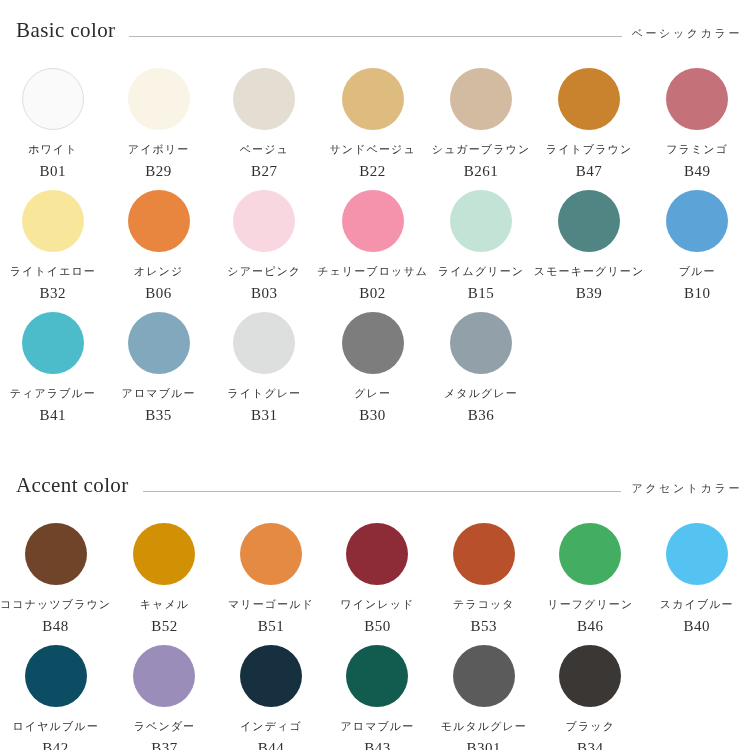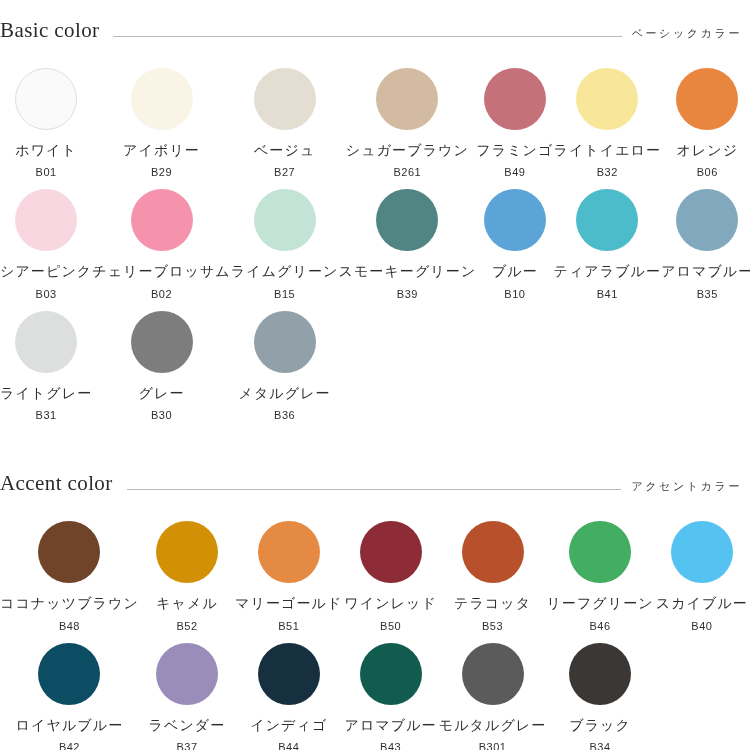--- a/index.html
+++ b/index.html
@@ -15,21 +15,21 @@
     width: 750px;
     height: 750px;
     background: #ffffff;
   }
 
   
   .section-header {
     display: flex;
     align-items: baseline;
     width: 750px;
-    padding: 0 8px 0 0;
+    padding: 0 8px 0 16px;
   }
   .section-title-en {
     font-family: "Liberation Serif", "DejaVu Serif", serif;
     font-size: 21px;
     color: #2b2b2b;
     letter-spacing: 0.4px;
     white-space: nowrap;
     line-height: 1;
   }
   .header-rule {
@@ -67,31 +67,31 @@
     flex: 0 0 auto;
   }
   .swatch-disc.outlined {
     border: 1px solid #dedede;
     width: 62px;
     height: 62px;
   }
   .swatch-name {
     margin-top: 13px;
     font-family: "Liberation Sans", "DejaVu Sans", sans-serif;
-    font-size: 14px;
+    font-size: 11px;
     letter-spacing: 1.1px;
     color: #2f2f2f;
     text-align: right;
     white-space: nowrap;
     line-height: 1.1;
   }
   .swatch-code {
     margin-top: 9px;
-    font-family: Liberation Sans, sans-serif;
-    font-size: 11px;
+    font-family: Liberation Serif, serif;
+    font-size: 15px;
     letter-spacing: 0.5px;
     color: #2f2f2f;
     text-align: center;
     white-space: nowrap;
     line-height: 1;
   }
 
   
   #basic-section-header { margin-top: 20px; }
   #basic-grid { margin-top: 16px; }
@@ -120,23 +120,33 @@
       <div class="swatch-disc" style="background: rgb(250, 244, 231);"></div>
       <div class="swatch-name">アイボリー</div>
       <div class="swatch-code">B29</div>
     </div>
     <div class="swatch-cell">
       <div class="swatch-disc" style="background: rgb(227, 222, 209);"></div>
       <div class="swatch-name">ベージュ</div>
       <div class="swatch-code">B27</div>
     </div>
     <div class="swatch-cell">
+      <div class="swatch-disc" style="background: rgb(222, 188, 128);"></div>
+      <div class="swatch-name">サンドベージュ</div>
+      <div class="swatch-code">B22</div>
+    </div>
+    <div class="swatch-cell">
       <div class="swatch-disc" style="background: rgb(211, 187, 162);"></div>
       <div class="swatch-name">シュガーブラウン</div>
       <div class="swatch-code">B261</div>
+    </div>
+    <div class="swatch-cell">
+      <div class="swatch-disc" style="background: rgb(201, 131, 47);"></div>
+      <div class="swatch-name">ライトブラウン</div>
+      <div class="swatch-code">B47</div>
     </div>
     <div class="swatch-cell">
       <div class="swatch-disc" style="background: rgb(196, 113, 121);"></div>
       <div class="swatch-name">フラミンゴ</div>
       <div class="swatch-code">B49</div>
     </div>
 
     <div class="swatch-cell">
       <div class="swatch-disc" style="background: rgb(248, 231, 155);"></div>
       <div class="swatch-name">ライトイエロー</div>

